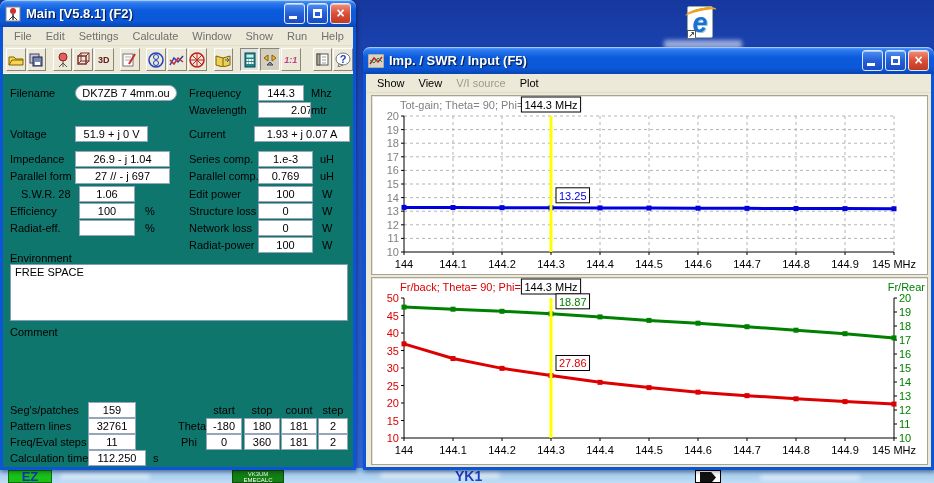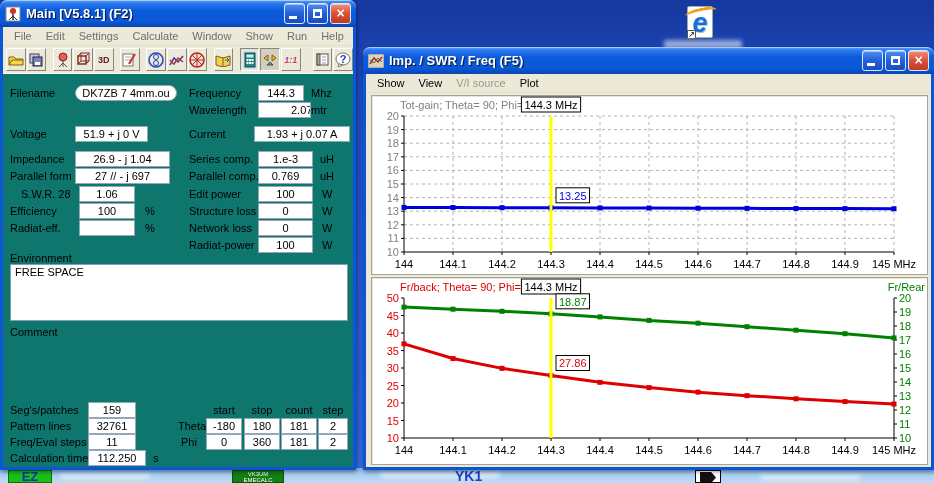--- a/index.html
+++ b/index.html
@@ -335,21 +335,21 @@
   </div>
 </div>
 
 <div class="xp-window" id="gain-win" style="left:363px;top:47px;width:571px;height:423px;">
   <div class="titlebar">
     <svg width="16" height="14">
       <rect x="0" y="0" width="16" height="14" fill="#D8D4C8" stroke="#888"></rect>
       <polyline points="2,10 6,4 10,8 14,3" fill="none" stroke="#C02020" stroke-width="1.5"></polyline>
       <polyline points="2,6 6,9 10,4 14,8" fill="none" stroke="#208020"></polyline>
     </svg>
-    <div class="title-text">Imp. / SWR / Freq   (F5)</div>
+    <div class="title-text">Imp. / SWR / Input   (F5)</div>
     <div class="win-btns">
       <div class="wbtn">
           <div class="glyph-min"></div>
         </div>
       <div class="wbtn">
           <div class="glyph-max"></div>
         </div>
       <div class="wbtn close">
           <div class="glyph-close">×</div>
         </div>

